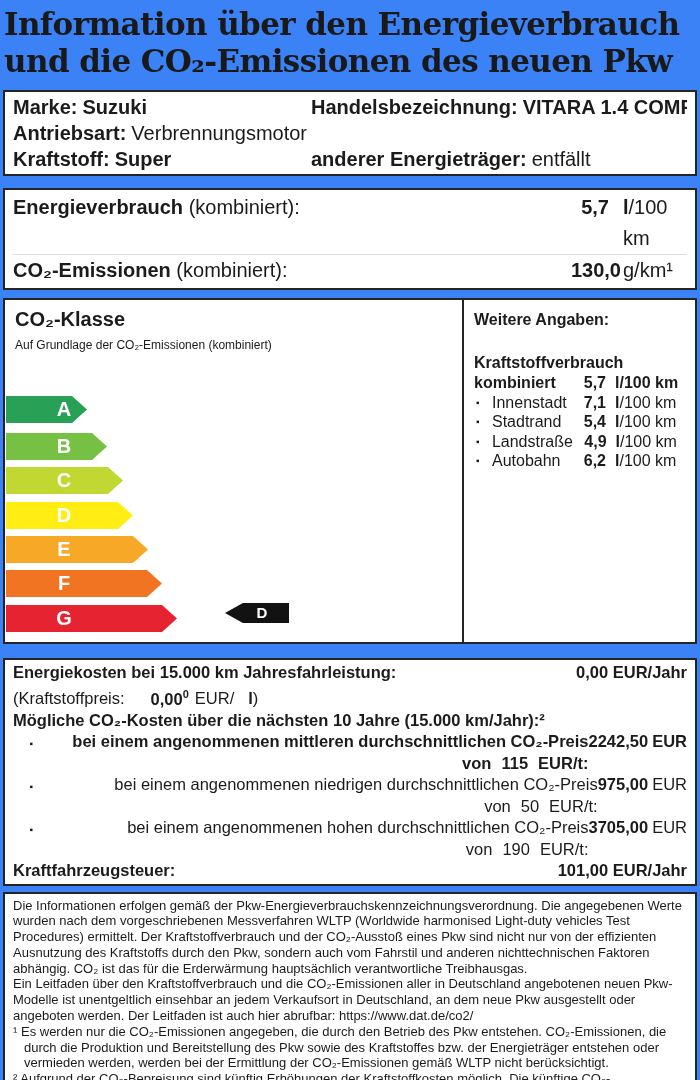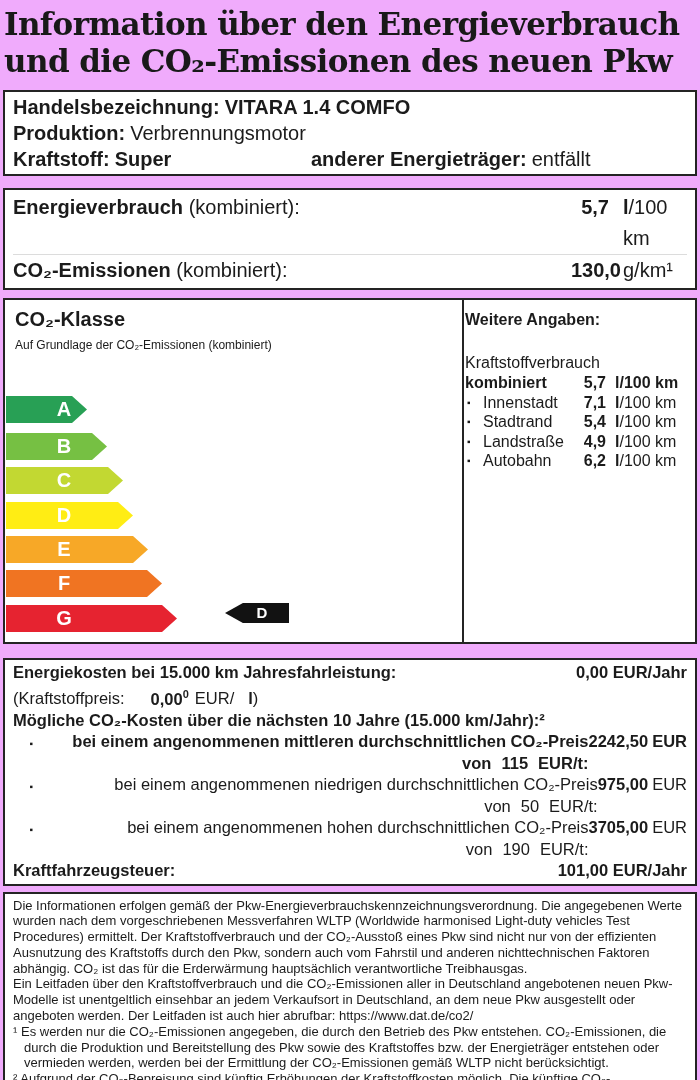--- a/index.html
+++ b/index.html
@@ -1,17 +1,17 @@
 <!DOCTYPE html>
 <html lang="de"><head>
 <meta charset="utf-8">
 <style>
   html,body { margin:0; padding:0; background:#ffffff; }
   .page {
-    position:relative; width:700px; height:1080px; background:#f0abfc;
+    position:relative; width:700px; height:1080px; background:#3b82f6;
     font-family:"Liberation Sans", sans-serif; color:#1b1b1b; overflow:hidden;
   }
   
   .title {
     padding:6px 0 0 4px;
     font-family:"DejaVu Serif", serif; font-weight:bold;
     font-size:31px; line-height:37px; letter-spacing:-0.6px; color:#191919;
   }
   
   .box {
@@ -52,23 +52,23 @@
   .ar3 { top:106px; width:127px; }
   .ar4 { top:140px; width:142px; }
   .ar5 { top:174px; width:156px; }
   .ar6 { top:209px; width:171px; }
   .marker {
     position:absolute; left:219px; top:207px; width:64px; height:20px;
     clip-path:polygon(0 50%, 28% 0, 100% 0, 100% 100%, 28% 100%);
     color:#fff; font-weight:bold; font-size:15px; line-height:20px;
     text-align:center; padding-left:10px; box-sizing:border-box;
   }
-  .class-right { width:233px; flex:0 0 233px; border-left:2px solid #242424; padding:10px 8px 0 1px; box-sizing:border-box; font-size:16px; }
+  .class-right { width:233px; flex:0 0 233px; border-left:2px solid #242424; padding:10px 8px 0 10px; box-sizing:border-box; font-size:16px; }
   .wa-head { font-weight:bold; line-height:19px; margin-bottom:24px; }
-  .wa-sub  { font-weight:normal; line-height:20px; }
+  .wa-sub  { font-weight:bold; line-height:20px; }
   .warow { display:flex; line-height:19.5px; }
   .warow .wl { flex:1; }
   .warow .wv { width:34px; text-align:right; font-weight:bold; }
   .warow .wu { width:72px; padding-left:9px; }
   .wbullet { width:16px; padding-left:2px; font-size:10px; }
   .windent { flex:1; }
   
   .box-costs { margin-top:14px; padding:2px 8px; font-size:16.5px; }
   .krow { display:flex; align-items:baseline; line-height:21.5px;text-align:right; }
   .kright { margin-left:auto; white-space:nowrap; }
@@ -86,26 +86,29 @@
 
 <div class="page">
 
   <div class="title">
     <div>Information über den Energieverbrauch</div>
     <div>und die CO₂-Emissionen des neuen Pkw</div>
   </div>
 
   <div class="box box-vehicle">
     <div class="vrow">
+      <div class="vcol1">
+        <b>Marke:</b><span class="sp"></span><b>Suzuki</b>
+      </div>
       <div class="vcol2">
         <b>Handelsbezeichnung:</b><span class="sp"></span><b>VITARA 1.4 COMFO</b>
       </div>
     </div>
     <div class="vrow">
-      <b>Produktion:</b>
+      <b>Antriebsart:</b>
         <span class="sp"></span>
         <span>Verbrennungsmotor</span>
     </div>
     <div class="vrow">
       <div class="vcol1">
         <b>Kraftstoff:</b><span class="sp"></span><b>Super</b>
       </div>
       <div class="vcol2">
         <b>anderer Energieträger:</b><span class="sp"></span><span>entfällt</span>
       </div>

